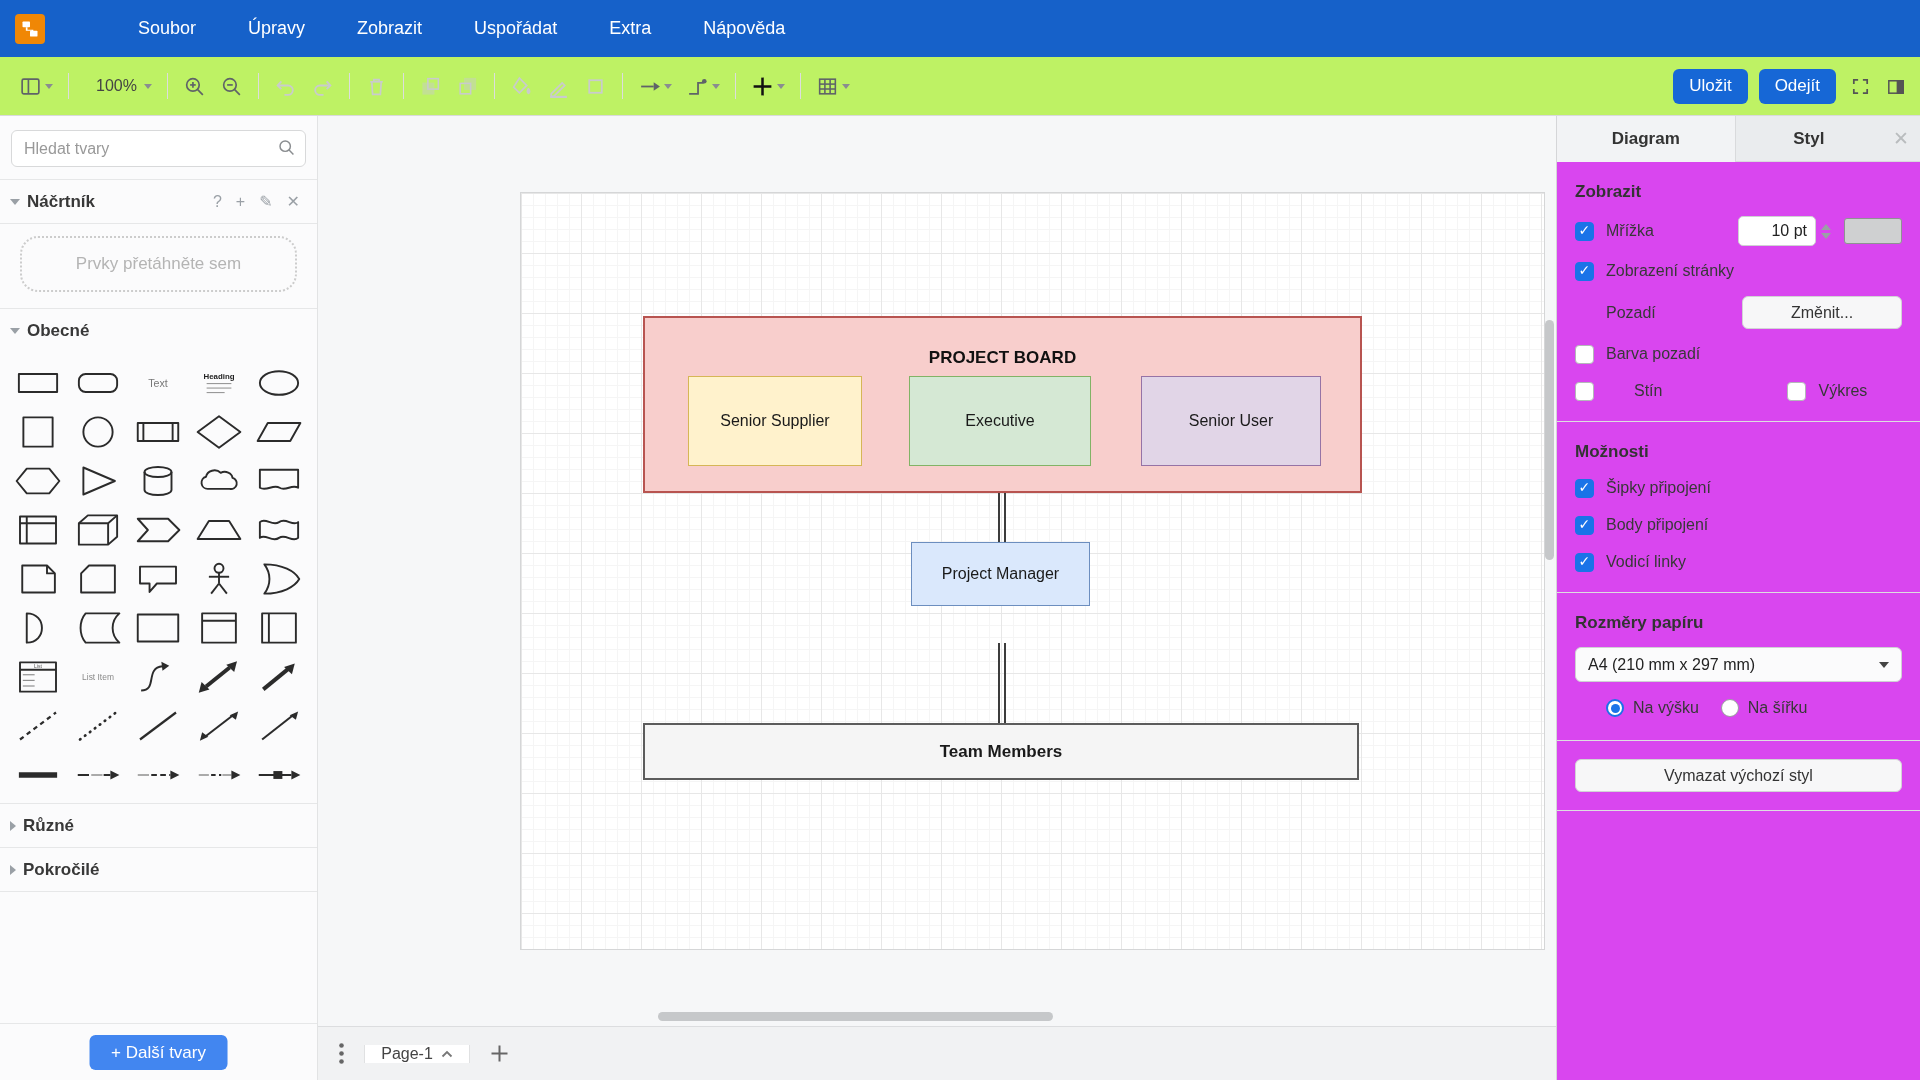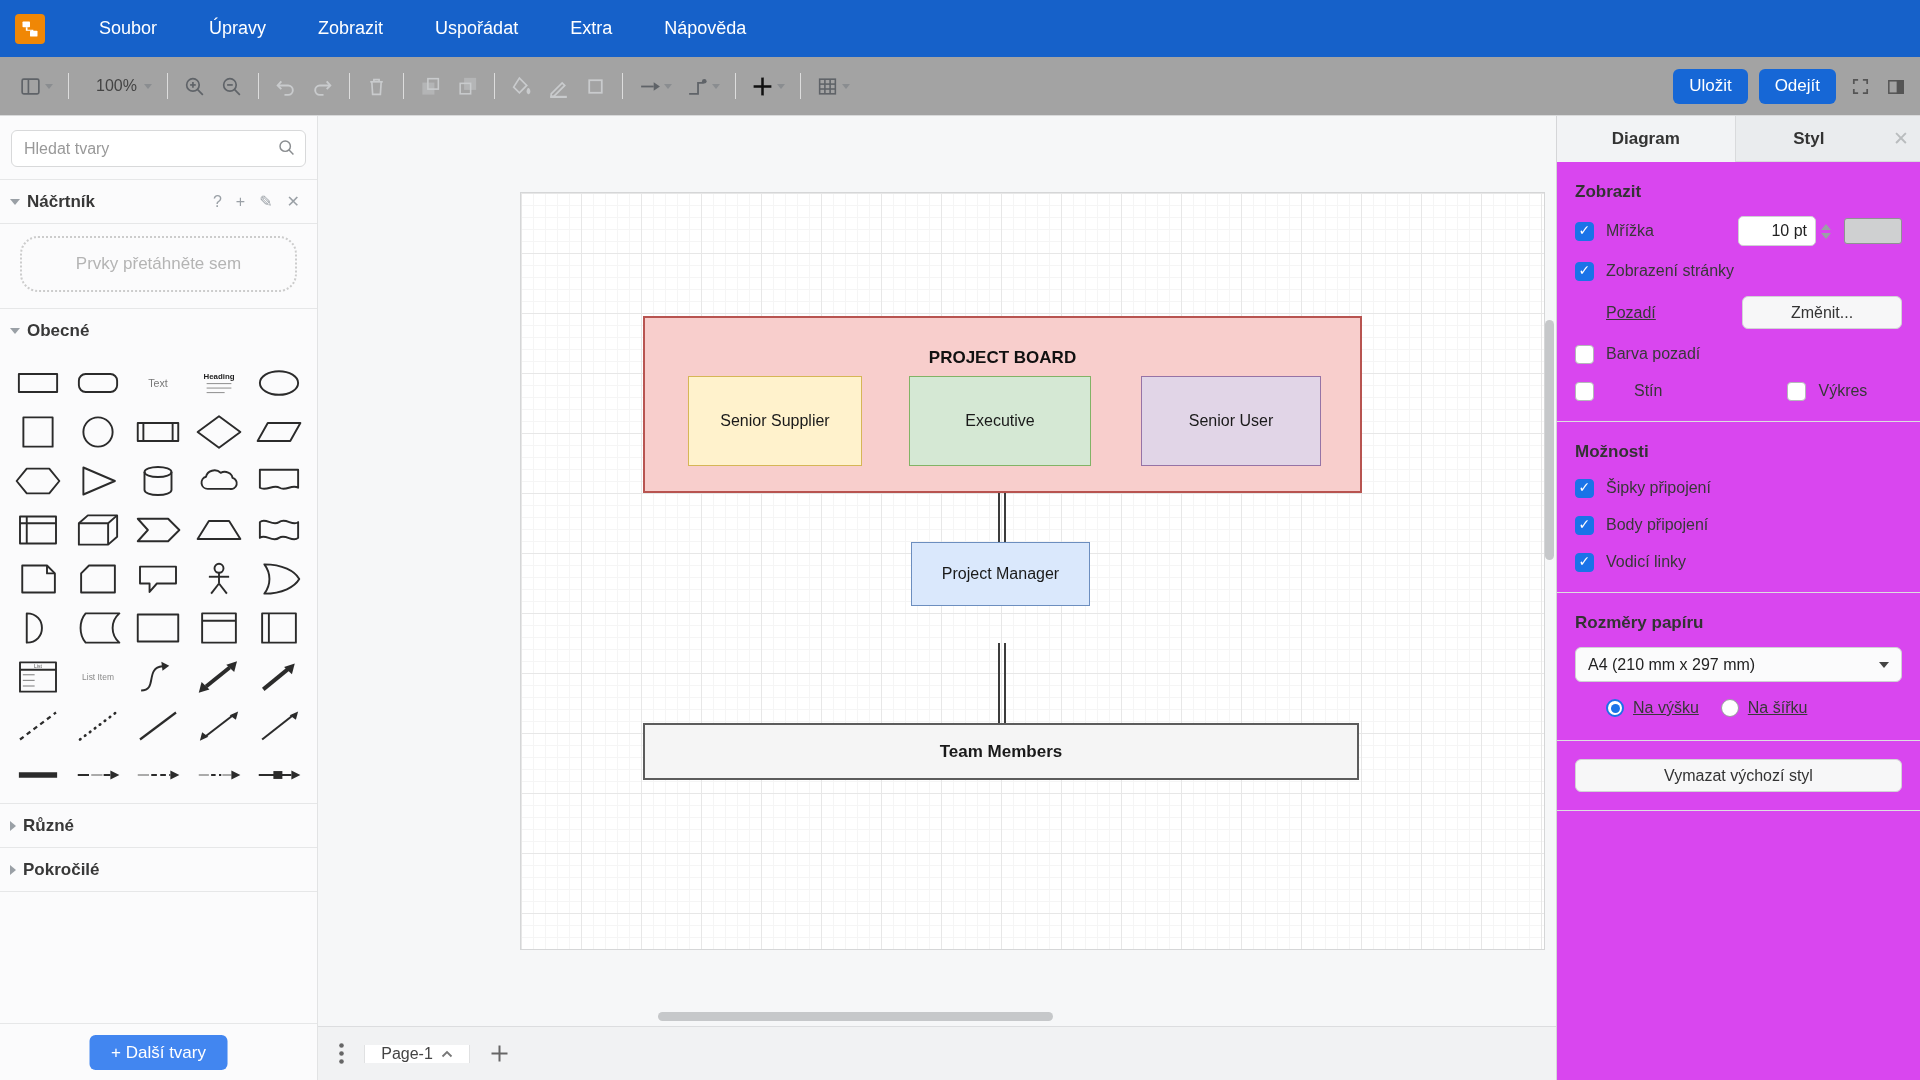--- a/index.html
+++ b/index.html
@@ -2,30 +2,30 @@
 <html><head>
 <meta charset="utf-8">
 <style>
   * { margin:0; padding:0; box-sizing:border-box; }
   html,body { width:1920px; height:1080px; overflow:hidden;
     font-family:"Liberation Sans","DejaVu Sans",sans-serif; background:#fff; }
   body { position:relative; }
 
   
   #menubar { position:absolute; left:0; top:0; width:1920px; height:57px;
-    background:#1661c9; display:flex; align-items:center; }
+    background:#1661c9; display:flex; align-items:center;gap:39px; }
   #logo { width:30px; height:30px; margin-left:15px; border-radius:4px; background:#f08705;
     display:flex; align-items:center; justify-content:center; }
   #menu-items { display:flex; margin-left:28px; }
   .menu-item { color:#fff; font-size:18px; padding:0 26px; height:57px;
     display:flex; align-items:center; cursor:default; }
 
   
   #toolbar { position:absolute; left:0; top:57px; width:1920px; height:59px;
-    background:#a3a3a3; border-bottom:1px solid #d9dadb; display:flex; align-items:center; }
+    background:#bef264; border-bottom:1px solid #d9dadb; display:flex; align-items:center; }
   .tb-group { display:flex; align-items:center; }
   .tb-btn { display:flex; align-items:center; justify-content:center; padding:0 7px; height:38px; color:#5f6368; }
   .tb-btn svg { width:23px; height:23px; }
   .tb-btn.disabled { color:#c9cbcd; }
   .tb-btn.black { color:#111; }
   .tb-sep { width:1px; height:26px; background:#ddd; margin:0 8px; }
   .caret { width:0; height:0; border-left:4.5px solid transparent; border-right:4.5px solid transparent;
     border-top:5px solid #8a8d90; margin-left:3px; }
   #zoom-level { font-size:16px; color:#444; padding:0 4px 0 12px; }
   #tb-right { margin-left:auto; display:flex; align-items:center; padding-right:14px; }
@@ -132,21 +132,21 @@
   #grid-color { width:58px; height:26px; margin-left:10px; background:#cfd0d1; border:1px solid #8f9193; border-radius:3px; }
   .p-btn { height:33px; background:#f7f7f8; border:1px solid #d2d3d5; border-radius:6px;
     font-size:16px; color:#333; width:100%; cursor:pointer;
     font-family:"Liberation Sans","DejaVu Sans",sans-serif; }
   #change-btn { width:160px; margin-left:auto; }
   .p-hr { height:1px; background:#dddee0; margin:6px 0 0 0; }
   #paper-select { height:35px; border:1px solid #cfd1d3; border-radius:6px; background:#fbfbfc;
     display:flex; align-items:center; padding:0 12px; color:#222; margin-bottom:14px; }
   #paper-select .sel-caret { margin-left:auto; width:0; height:0;
     border-left:5.5px solid transparent; border-right:5.5px solid transparent; border-top:6.5px solid #444; }
-  .indent { margin-left:31px;text-decoration:underline; }
+  .indent { margin-left:31px; }
   .lbl { color:#383838; }
 </style>
 </head>
 <body>
 
 <div id="menubar">
   <div id="logo">
     <svg width="20" height="20" viewBox="0 0 24 24" fill="#fff">
       <rect x="3" y="3" width="9" height="7" rx="1"></rect>
       <rect x="12" y="14" width="9" height="7" rx="1"></rect>

